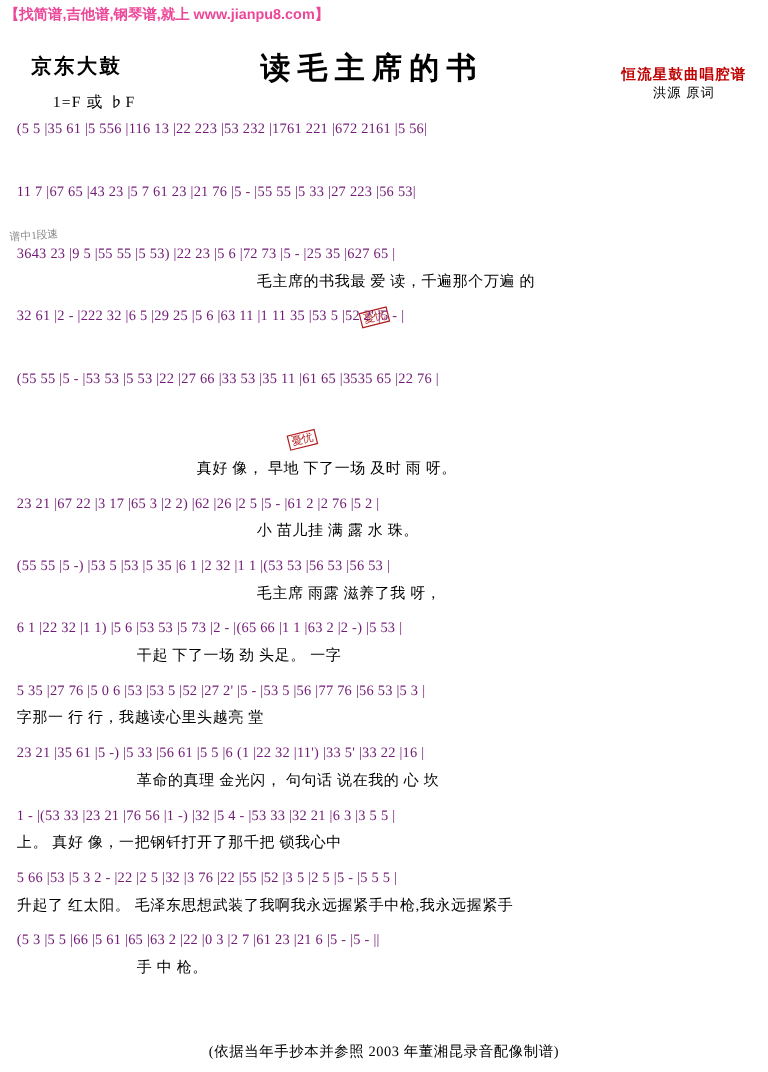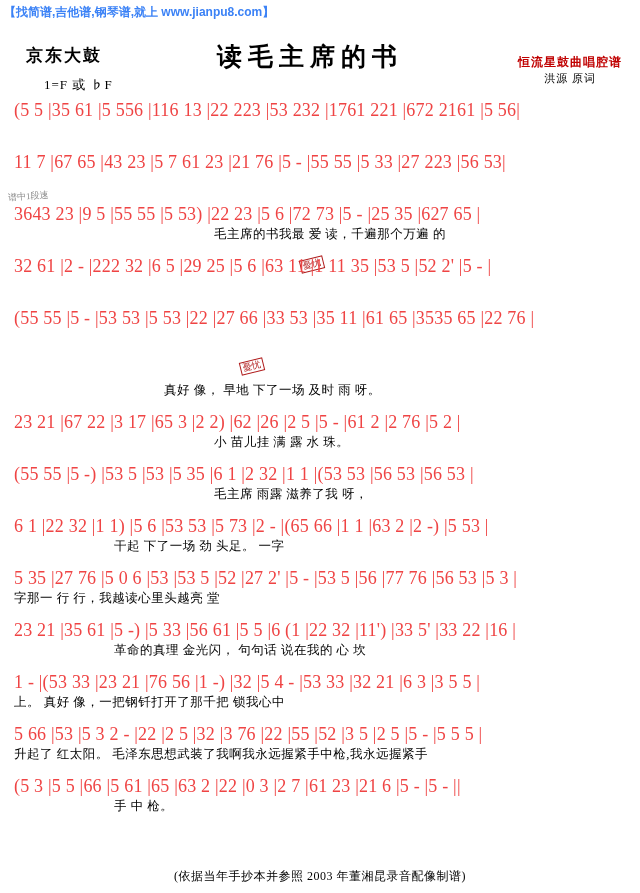--- a/index.html
+++ b/index.html
@@ -16,21 +16,21 @@
     overflow: hidden;
   }
   
   .watermark {
     position: absolute;
     top: 4px;
     left: 4px;
     font-family: "Liberation Sans", sans-serif;
     font-size: 12px;
     font-weight: bold;
-    color: #3b82f6;
+    color: #ec4899;
     letter-spacing: 0px;
     white-space: nowrap;
   }
   
   .genre {
     position: absolute;
     top: 44px;
     left: 26px;
     font-size: 17px;
     font-weight: bold;
@@ -85,22 +85,22 @@
   .line {
     position: relative;
     height: 52px;
   }
   .notes {
     position: absolute;
     left: 14px;
     right: 10px;
     top: 0;
     font-family: "Liberation Serif", serif;
-    font-size: 18px;
-    color: #ef4444;
+    font-size: 12px;
+    color: #701a75;
     white-space: nowrap;
     letter-spacing: 0.2px;
   }
   .lyrics {
     position: absolute;
     top: 22px;
     left: 14px;
     right: 10px;
     font-size: 12.5px;
     color: #000;

